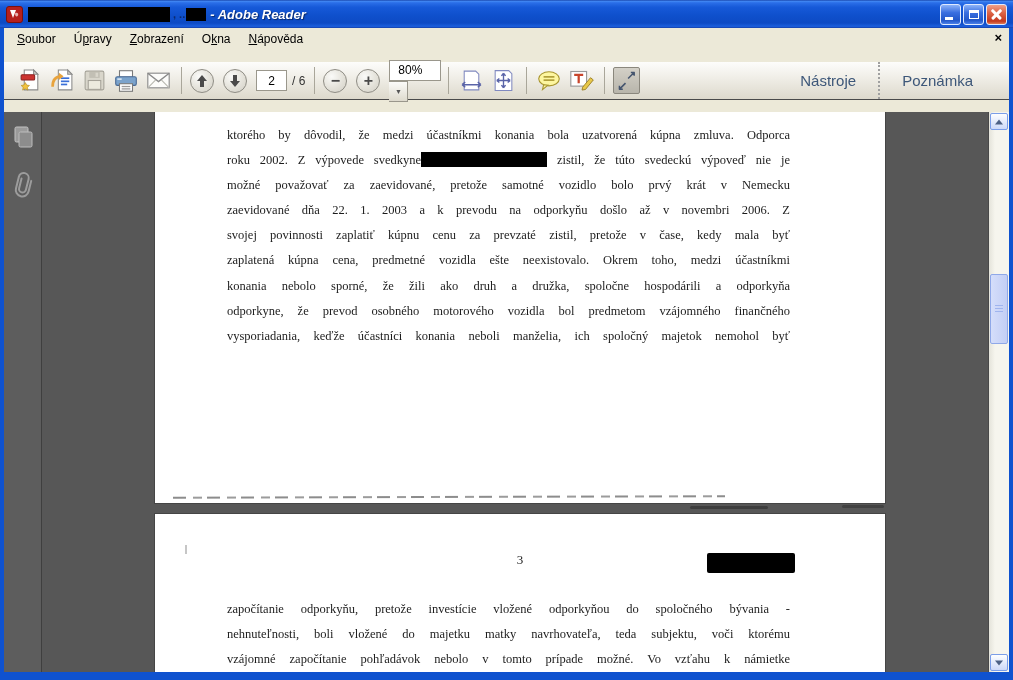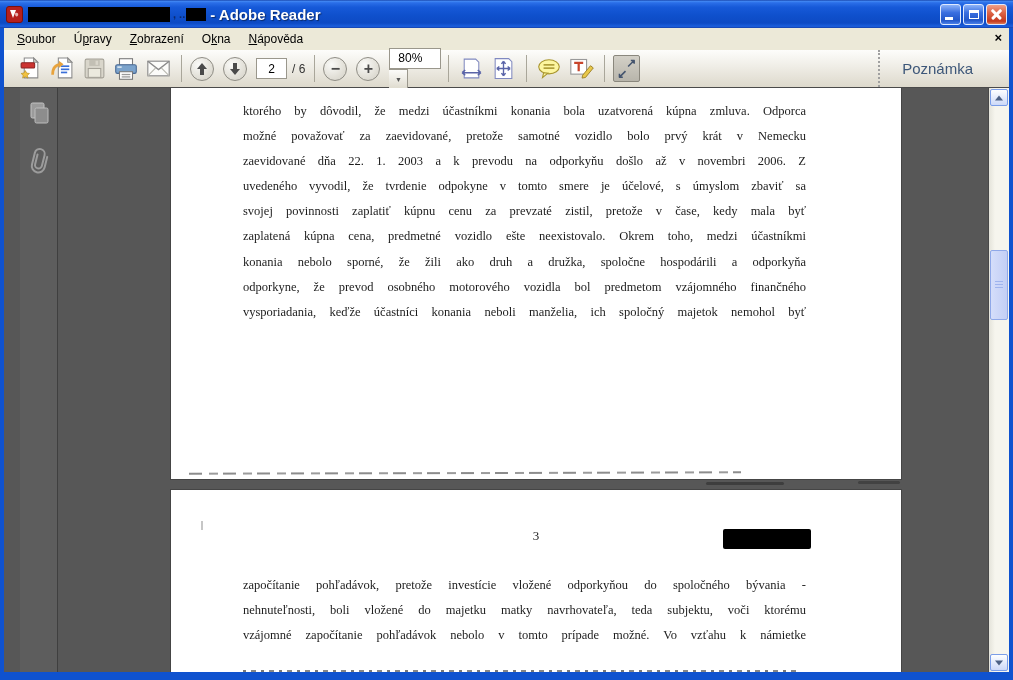--- a/index.html
+++ b/index.html
@@ -11,36 +11,36 @@
   
   .titlebar {
     position:absolute; top:0; left:0; width:100%; height:28px;
     background:linear-gradient(180deg,#1a48ad 0%,#3f85f2 5%,#2a6ee8 10%,#1659d8 26%,#0f50cc 55%,#0d4ac4 82%,#1c5fdd 94%,#143fa8 100%);
     display:flex; align-items:center; padding:0 6px;
   }
   .app-icon { width:17px; height:17px; margin-right:5px; flex:0 0 auto; }
   .title-redact-long { width:142px; height:15px; background:#000; margin-right:3px; }
   .title-redact-short { width:20px; height:13px; background:#000; margin:0 4px 0 1px; }
   .title-fragment { color:#0b2a70; font-size:11px; font-weight:bold; }
-  .window-title { color:#fff; font-size:15px; font-weight:bold; text-shadow:1px 1px 1px #0a2a6a; white-space:nowrap; }
+  .window-title { color:#fff; font-size:13px; font-weight:bold; text-shadow:1px 1px 1px #0a2a6a; white-space:nowrap;font-style:italic; }
   .win-buttons { margin-left:auto; display:flex; gap:2px; }
   .win-btn {
     width:21px; height:21px; border-radius:3px; border:1px solid #dfeaff; position:relative;
     background:linear-gradient(180deg,#8db3f8 0%,#3a6fe0 40%,#2257c9 80%,#4a80e8 100%);
     cursor:default;
   }
   .win-btn.close { background:linear-gradient(180deg,#f0a088 0%,#dd6547 40%,#c43a1f 85%,#e07a55 100%); }
   .glyph-min { position:absolute; left:4px; bottom:4px; width:8px; height:3px; background:#fff; }
   .glyph-max { position:absolute; left:5px; top:5px; width:10px; height:9px; border:1px solid #fff; border-top:3px solid #fff; }
   .glyph-close-a,.glyph-close-b { position:absolute; left:3px; top:8px; width:13px; height:2.5px; background:#fff; border-radius:1px; }
   .glyph-close-a { transform:rotate(45deg); }
   .glyph-close-b { transform:rotate(-45deg); }
 
   
-  .frame { position:absolute; top:28px; left:4px; right:4px; bottom:8px; display:flex; flex-direction:column; background:#ece9d8; }
+  .frame { position:absolute; top:28px; left:4px; right:4px; bottom:8px; display:flex; flex-direction:column; background:#ece9d8;gap:12px; }
 
   
   .menubar { height:22px; background:#ece9d8; display:flex; align-items:center; font-size:12px; color:#000; padding-left:4px; position:relative; }
   .menu-item { padding:3px 9px; cursor:default; }
   .menu-item u { text-decoration:underline; }
   .menubar-close { position:absolute; right:7px; top:3px; font-size:13px; font-weight:bold; color:#000; cursor:default; line-height:14px; }
 
   
   .toolbar {
     height:38px; background:linear-gradient(180deg,#fdfdfb 0%,#efede6 45%,#ddd9cc 100%);
@@ -69,21 +69,21 @@
     background:linear-gradient(180deg,#d3d0c7,#b8b5ab); position:relative; margin-right:4px; cursor:default;
     color:#44546e; font-weight:bold;
   }
   .fullscreen-btn .ne { position:absolute; right:3px; top:0px; font-size:12px; }
   .fullscreen-btn .sw { position:absolute; left:3px; bottom:0px; font-size:12px; }
   .tb-right { position:absolute; right:14px; top:0; height:100%; display:flex; align-items:center; }
   .panel-btn { font-size:15px; color:#3d5779; padding:0 22px; height:100%; display:flex; align-items:center; cursor:default; }
   .dotted-sep { height:100%; border-left:2px dotted #a0a0a0; }
 
   
-  .main { flex:1; display:flex; overflow:hidden; background:#575757;padding-left:16px; }
+  .main { flex:1; display:flex; overflow:hidden; background:#575757; }
   .side-panel { width:38px; background:#5d5d5d; border-right:1px solid #3f3f3f; display:flex; flex-direction:column; align-items:center; padding-top:12px; gap:22px; }
   .side-icon { width:24px; height:26px; display:flex; align-items:center; justify-content:center; cursor:default; }
 
   .docview { flex:1; position:relative; overflow:hidden; background:#575757; }
   .page { position:absolute; left:113px; width:730px; background:#fff; box-shadow:0 0 0 1px #454545; }
   .page-2 { top:0; height:391px; }
   .page-3 { top:402px; height:400px; }
 
   .doc-text { padding:0 95px 0 72px; font-family:"Liberation Serif", serif; font-size:12.5px; color:#1c1c1c; }
   .page-2 .doc-text { padding-top:11px; }
@@ -275,20 +275,21 @@
       </div>
 
       <div class="tb-sep"></div>
 
       <div class="fullscreen-btn">
         <span class="ne">↗</span>
         <span class="sw">↙</span>
       </div>
 
       <div class="tb-right">
+        <div class="panel-btn">Nástroje</div>
         <div class="dotted-sep"></div>
         <div class="panel-btn">Poznámka</div>
       </div>
     </div>
 
     <div class="main">
       <div class="side-panel">
         <div class="side-icon">
           <svg width="22" height="24" viewBox="0 0 22 24">
             <rect x="3" y="2" width="13" height="15" rx="1.5" fill="#9b9b9b" stroke="#c4c4c4"></rect>
@@ -300,43 +301,43 @@
             <path d="M8 8 V18 a3.5 3.5 0 0 0 7 0 V7 a5 5 0 0 0 -10 0 V19 a6.5 6.5 0 0 0 13 0 V8" fill="none" stroke="#9c9c9c" stroke-width="2" stroke-linecap="round"></path>
           </svg>
         </div>
       </div>
 
       <div class="docview">
 
         <div class="page page-2">
           <div class="doc-text">
               <div class="doc-line">ktorého by dôvodil, že medzi účastníkmi konania bola uzatvorená kúpna zmluva. Odporca</div>
+              <div class="doc-line">roku 2002. Z výpovede svedkyne<span class="redaction-inline" style="width: 126px;"></span> zistil, že túto svedeckú výpoveď nie je</div>
               <div class="doc-line">možné považovať za zaevidované, pretože samotné vozidlo bolo prvý krát v Nemecku</div>
               <div class="doc-line">zaevidované dňa 22. 1. 2003 a k prevodu na odporkyňu došlo až v novembri 2006. Z</div>
-              <div class="doc-line">uvedeného vyvodil, že tvrdenie odpokyne v tomto smere je účelové, s úmyslom zbaviť sa</div>
               <div class="doc-line">svojej povinnosti zaplatiť kúpnu cenu za prevzaté zistil, pretože v čase, kedy mala byť</div>
-              <div class="doc-line">zaplatená kúpna cena, predmetné vozidlo ešte neexistovalo. Okrem toho, medzi účastníkmi</div>
+              <div class="doc-line">zaplatená kúpna cena, predmetné vozidla ešte neexistovalo. Okrem toho, medzi účastníkmi</div>
               <div class="doc-line">konania nebolo sporné, že žili ako druh a družka, spoločne hospodárili a odporkyňa</div>
               <div class="doc-line">odporkyne, že prevod osobného motorového vozidla bol predmetom vzájomného finančného</div>
               <div class="doc-line">vysporiadania, keďže účastníci konania neboli manželia, ich spoločný majetok nemohol byť</div>
             </div>
           <div class="scan-dashes"></div>
         </div>
 
         <div class="gap-smudge-a"></div>
         <div class="gap-smudge-b"></div>
 
         <div class="page page-3">
           <div class="p3-header">
             <div class="p3-leftmark"></div>
             <div class="p3-pagenum">3</div>
             <div class="p3-redact"></div>
           </div>
           <div class="doc-text">
-              <div class="doc-line">započítanie pohľadávok, pretože investície vložené odporkyňou do spoločného bývania -</div>
+              <div class="doc-line">započítanie odporkyňu, pretože investície vložené odporkyňou do spoločného bývania -</div>
               <div class="doc-line">nehnuteľnosti, boli vložené do majetku matky navrhovateľa, teda subjektu, voči ktorému</div>
               <div class="doc-line">vzájomné započítanie pohľadávok nebolo v tomto prípade možné. Vo vzťahu k námietke</div>
             </div>
           <div class="clipped-line"></div>
         </div>
 
       </div>
 
       <div class="scrollbar">
         <div class="scroll-btn up">

